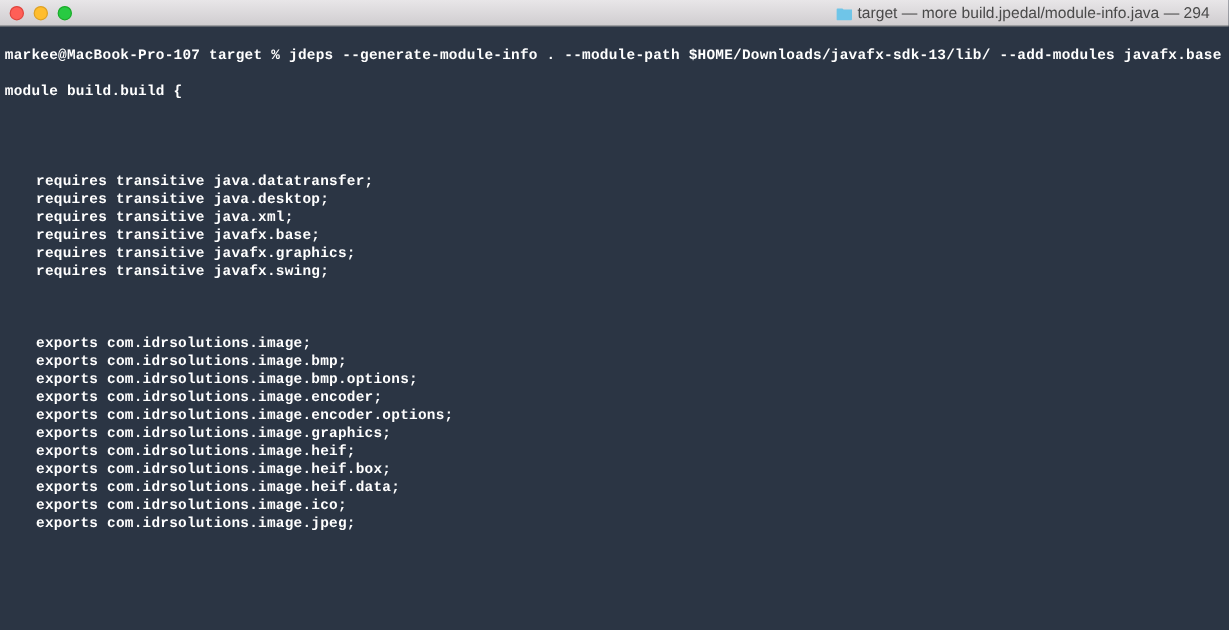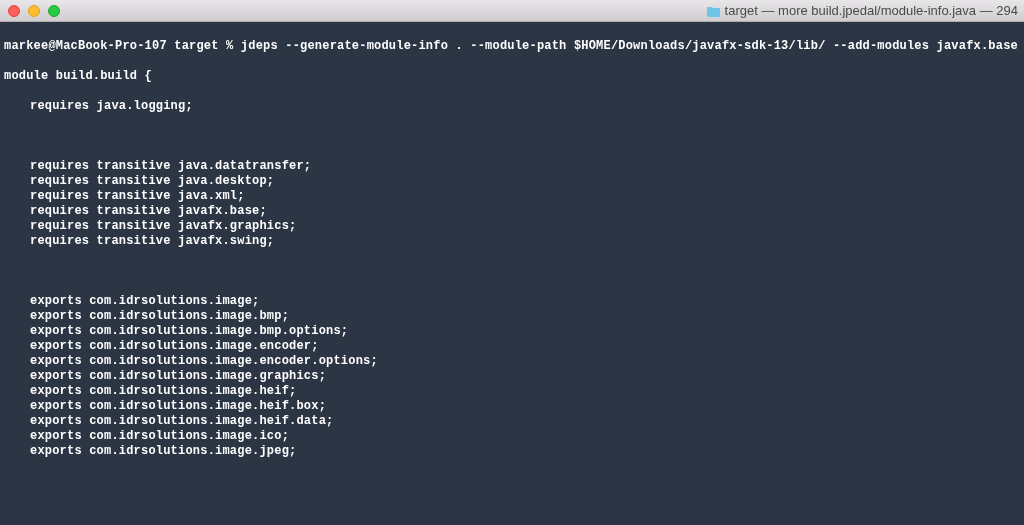--- a/index.html
+++ b/index.html
@@ -29,21 +29,21 @@
     .light {
       width: 12px;
       height: 12px;
       border-radius: 50%;
     }
     .light.red { background: #ff5f57; border: 0.5px solid #e0443e; }
     .light.yellow { background: #ffbd2e; border: 0.5px solid #dea123; }
     .light.green { background: #28ca42; border: 0.5px solid #1aab29; }
     .title-center {
       position: absolute;
-      right: 6px;
+      right: 16px;
       display: flex;
       align-items: center;
       gap: 4px;
       color: #4a4a4a;
       font-family: -apple-system, "Helvetica Neue", sans-serif;
       font-size: 13px;
     }
     .folder-icon {
       width: 14px;
       height: 12px;
@@ -76,18 +76,18 @@
           <path d="M1 2h4l1 1h7v8a1 1 0 0 1-1 1H1a1 1 0 0 1-1-1V3a1 1 0 0 1 1-1z" fill="#6fc5e8"></path>
         </svg>
     </span>
     <span>target — more build.jpedal/module-info.java — 294</span>
   </div>
 </div>
 
 <div class="terminal-body">
 <div class="prompt-line">markee@MacBook-Pro-107 target % jdeps --generate-module-info . --module-path $HOME/Downloads/javafx-sdk-13/lib/ --add-modules javafx.base build-jpedal-1.0-SNAPSHOT.jar</div>
 <div class="prompt-line">module build.build {</div>
-<div id="requires1"><div class="prompt-line indent-1">requires java.logging;</div></div>
+<div id="requires1"></div>
 <div class="blank-line"></div>
 <div id="requires2"><div class="prompt-line indent-1">requires transitive java.datatransfer;</div><div class="prompt-line indent-1">requires transitive java.desktop;</div><div class="prompt-line indent-1">requires transitive java.xml;</div><div class="prompt-line indent-1">requires transitive javafx.base;</div><div class="prompt-line indent-1">requires transitive javafx.graphics;</div><div class="prompt-line indent-1">requires transitive javafx.swing;</div></div>
 <div class="blank-line"></div>
 <div id="exports"><div class="prompt-line indent-1">exports com.idrsolutions.image;</div><div class="prompt-line indent-1">exports com.idrsolutions.image.bmp;</div><div class="prompt-line indent-1">exports com.idrsolutions.image.bmp.options;</div><div class="prompt-line indent-1">exports com.idrsolutions.image.encoder;</div><div class="prompt-line indent-1">exports com.idrsolutions.image.encoder.options;</div><div class="prompt-line indent-1">exports com.idrsolutions.image.graphics;</div><div class="prompt-line indent-1">exports com.idrsolutions.image.heif;</div><div class="prompt-line indent-1">exports com.idrsolutions.image.heif.box;</div><div class="prompt-line indent-1">exports com.idrsolutions.image.heif.data;</div><div class="prompt-line indent-1">exports com.idrsolutions.image.ico;</div><div class="prompt-line indent-1">exports com.idrsolutions.image.jpeg;</div></div>
 </div>
 
 </body></html>

